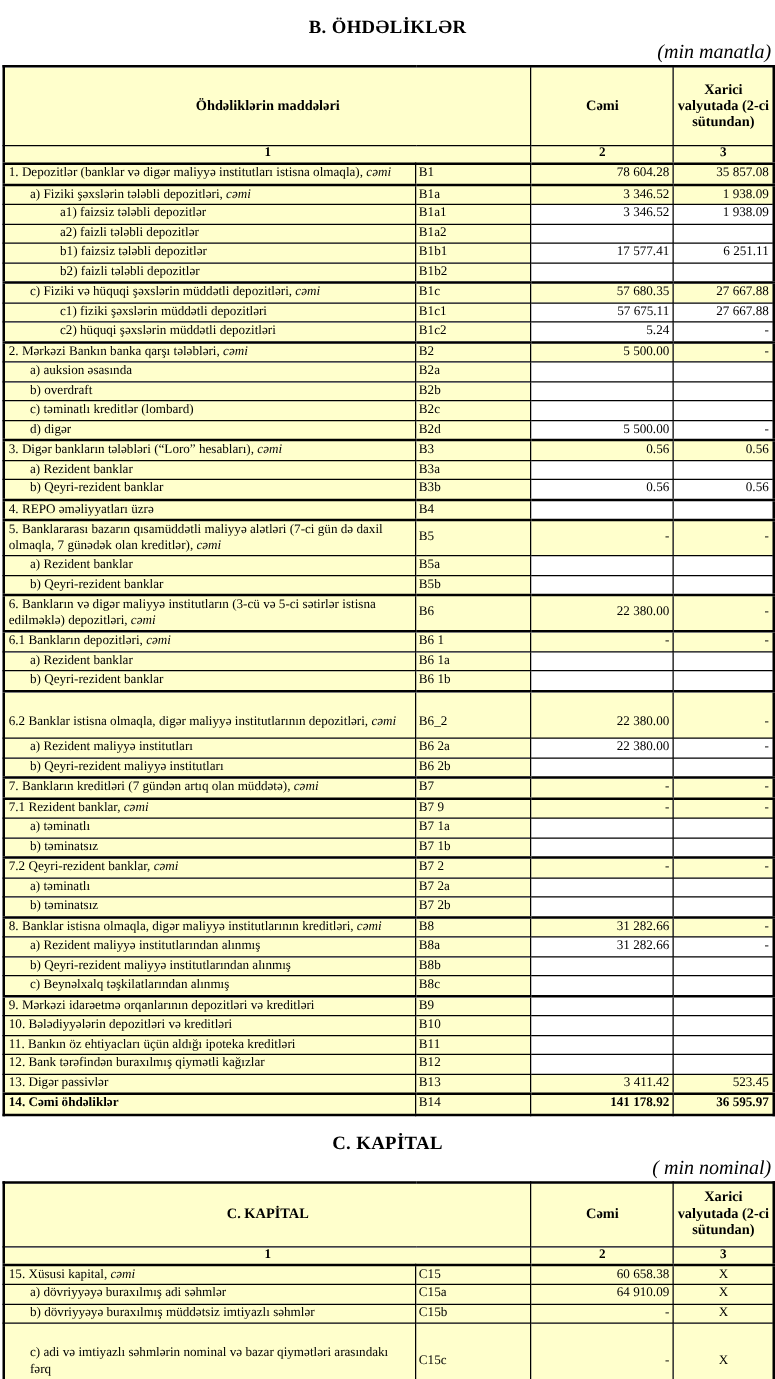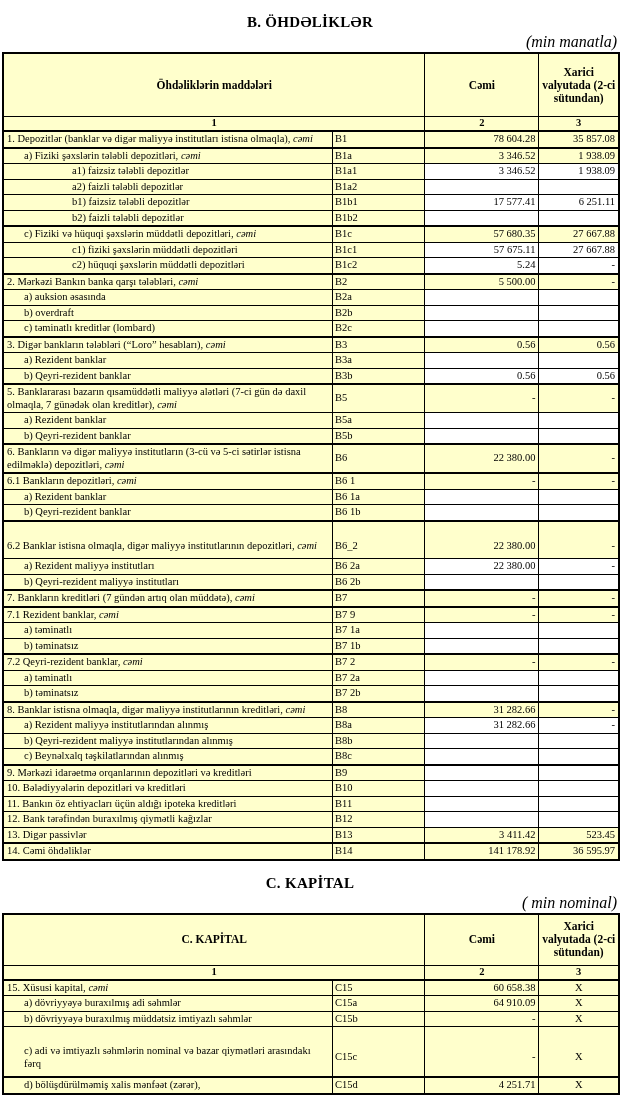--- a/index.html
+++ b/index.html
@@ -33,28 +33,28 @@
   thead th { text-align:center; font-weight:bold; font-size:11.5px; line-height:13px; }
   tr.hrow-b th { height:60px; }
   tr.hrow-c th { height:48px; }
   tr.digits td {
     text-align:center; font-weight:bold; padding:0 2px;
     border-bottom:2px solid #000; height:13px;
   }
   td.label { text-align:left; }
   td.ind0 { padding-left:3px; }
   td.ind1 { padding-left:20px; }
-  td.ind2 { padding-left:68px; }
+  td.ind2 { padding-left:44px; }
   td.code { white-space:pre; }
   td.num { text-align:right; padding-right:3px; }
   td.center { text-align:center; }
   td.white { background:#ffffff; }
   tr.thick td { border-top:2px solid #000; }
   tr.tall td { padding-top:18px; padding-bottom:6px; }
-  tr.bold td.label, tr.bold td.num { font-weight:normal; }
+  tr.bold td.label, tr.bold td.num { font-weight:bold; }
 </style>
 </head>
 <body>
 
 <div class="page">
 
   <div class="section-title">B. ÖHDƏLİKLƏR</div>
   <div class="unit-note">(min manatla)</div>
 
   <table>
@@ -148,37 +148,49 @@
           <td class="code">B2b</td>
           <td class="num white"></td>
           <td class="num white"></td>
         </tr>
         <tr>
           <td class="label ind1">c) təminatlı kreditlər (lombard)</td>
           <td class="code">B2c</td>
           <td class="num white"></td>
           <td class="num white"></td>
         </tr>
+        <tr>
+          <td class="label ind1">d) digər</td>
+          <td class="code">B2d</td>
+          <td class="num white">5 500.00</td>
+          <td class="num white">-</td>
+        </tr>
         <tr class="thick">
           <td class="label ind0">3. Digər bankların tələbləri (“Loro” hesabları), <i>cəmi</i></td>
           <td class="code">B3</td>
           <td class="num">0.56</td>
           <td class="num">0.56</td>
         </tr>
         <tr>
           <td class="label ind1">a) Rezident banklar</td>
           <td class="code">B3a</td>
           <td class="num white"></td>
           <td class="num white"></td>
         </tr>
         <tr>
           <td class="label ind1">b) Qeyri-rezident banklar</td>
           <td class="code">B3b</td>
           <td class="num white">0.56</td>
           <td class="num white">0.56</td>
+        </tr>
+        <tr class="thick">
+          <td class="label ind0">4. REPO əməliyyatları  üzrə</td>
+          <td class="code">B4</td>
+          <td class="num white"></td>
+          <td class="num white"></td>
         </tr>
         <tr class="thick">
           <td class="label ind0">5. Banklararası bazarın qısamüddətli maliyyə alətləri (7-ci gün də daxil olmaqla, 7 günədək olan kreditlər), <i>cəmi</i></td>
           <td class="code">B5</td>
           <td class="num">-</td>
           <td class="num">-</td>
         </tr>
         <tr>
           <td class="label ind1">a) Rezident banklar</td>
           <td class="code">B5a</td>

